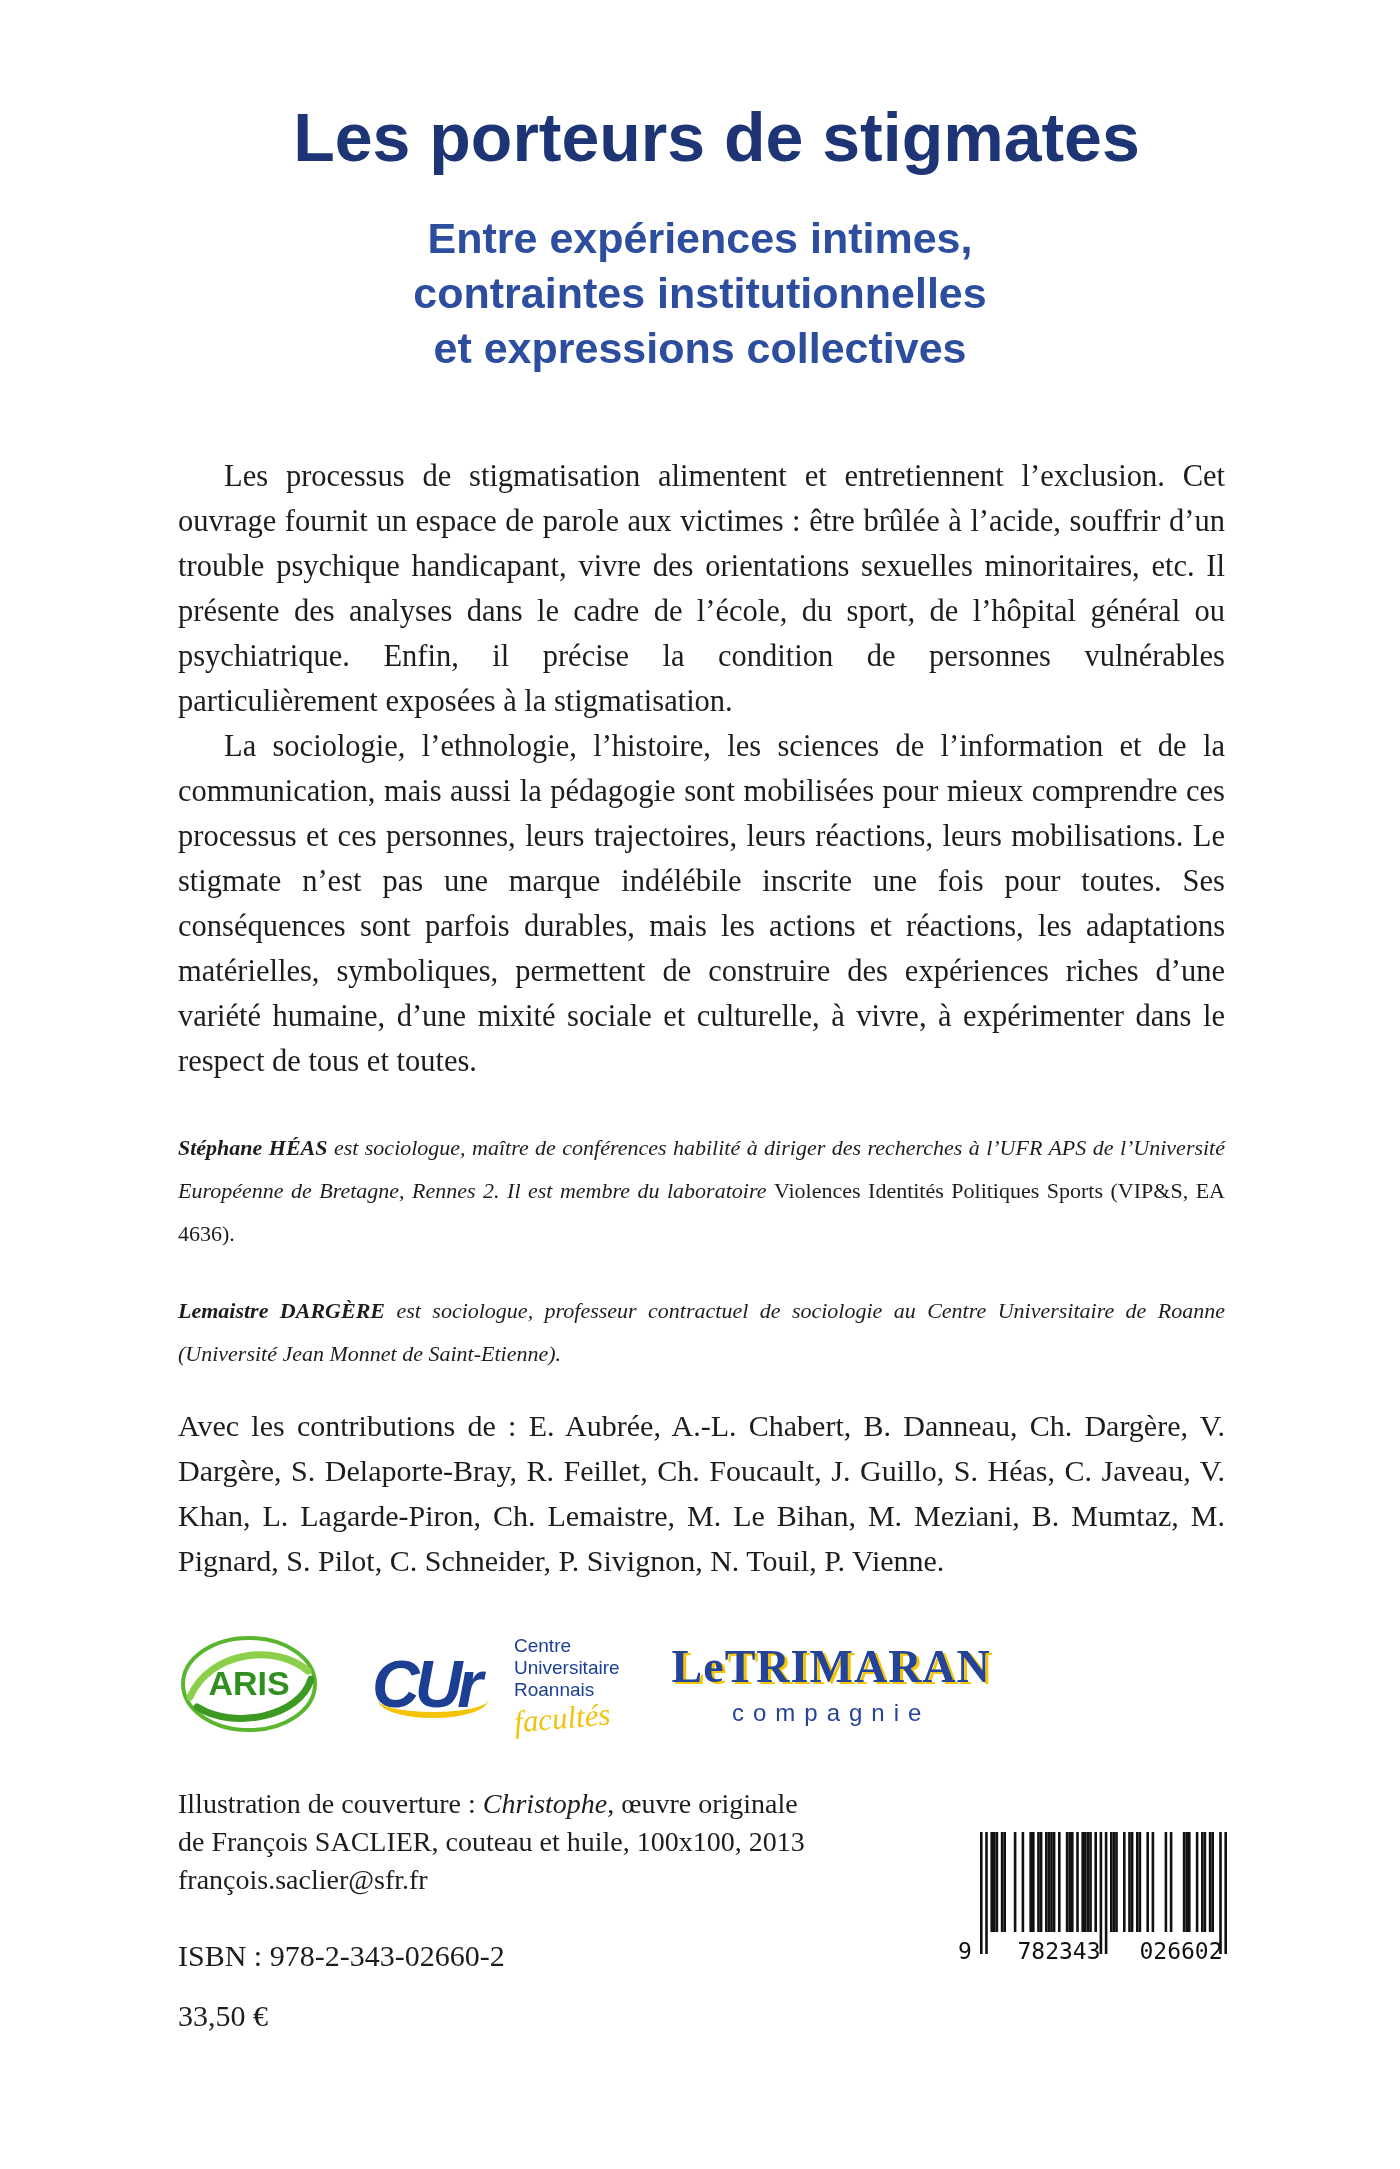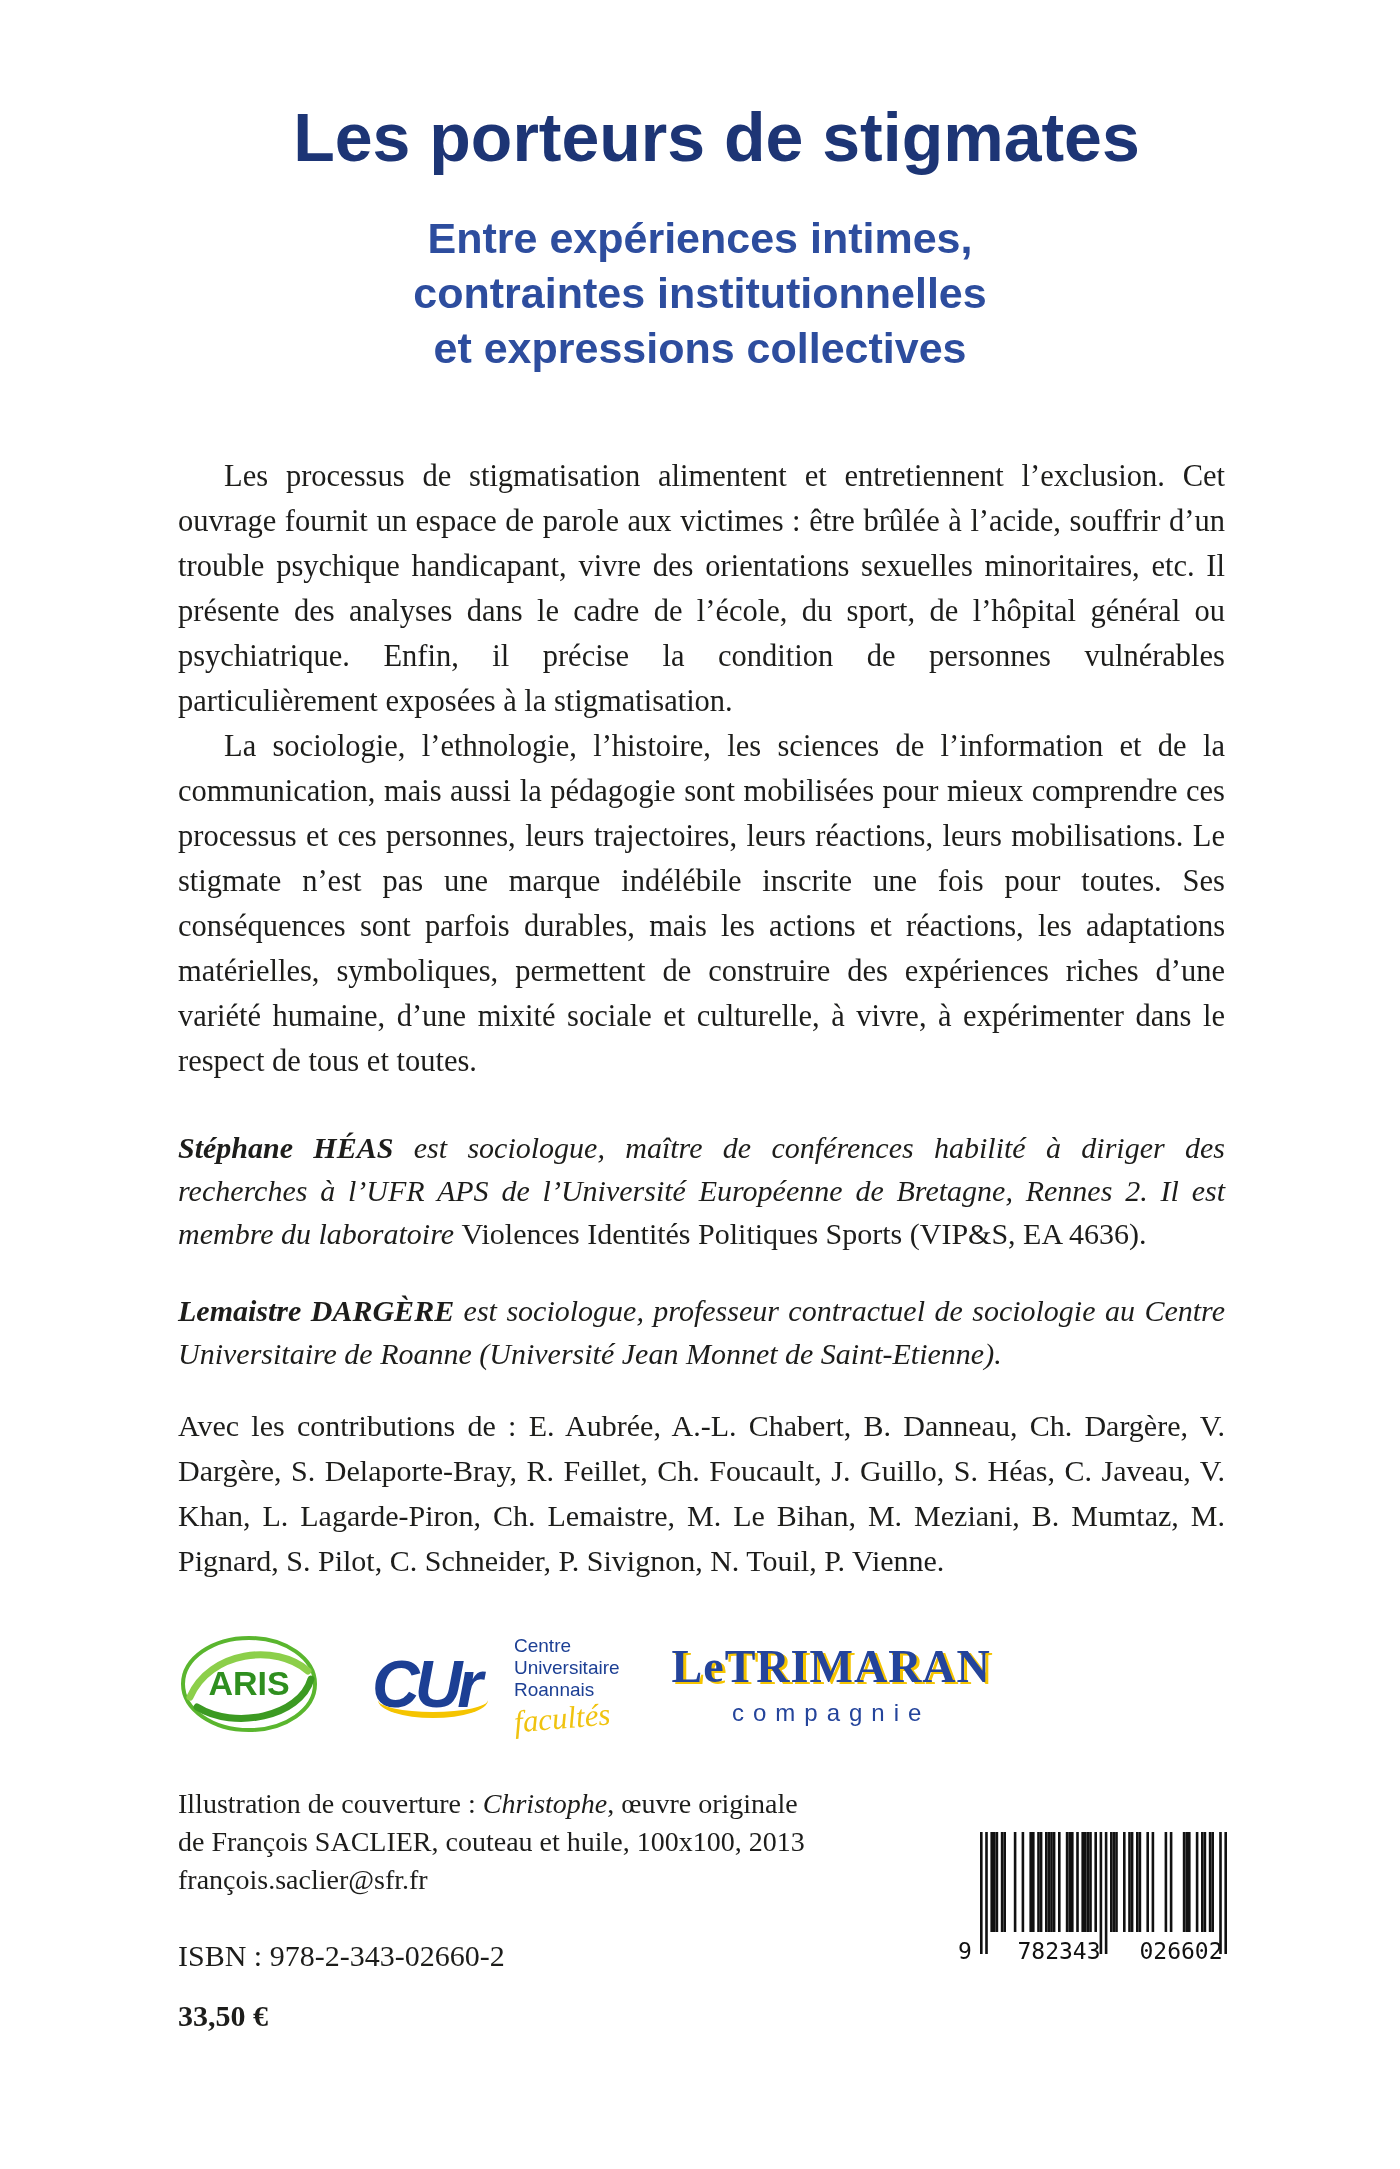--- a/index.html
+++ b/index.html
@@ -33,21 +33,21 @@
   .content{margin:0 175px 0 178px;}
   .synopsis{
     margin-top:78px;
     font-size:30.5px;
     line-height:45px;
     text-align:justify;
   }
   .synopsis p{margin:0;text-indent:46px;}
   .bio{
     margin:42px 0 0 0;
-    font-size:30px;
+    font-size:22px;
     line-height:43px;
     text-align:justify;
     font-style:italic;
     font-family:Liberation Serif, serif;
   }
   .bio + .bio{margin-top:34px;}
   .bio-name{font-weight:700;}
   .bio-roman{font-style:normal;}
   .contributions{
     margin:28px 0 0 0;
@@ -101,21 +101,21 @@
   }
   .trimaran-sub{
     font-family:"Liberation Sans", sans-serif;
     font-size:24px;color:#24449b;
     letter-spacing:9px;margin-top:6px;
   }
   
   .credits{margin-top:42px;font-size:28px;line-height:38px;}
   .credit-work-title{font-style:italic;}
   .isbn{margin-top:40px;font-size:30px;}
-  .price{margin-top:26px;font-size:30px;font-weight:bold;}
+  .price{margin-top:26px;font-size:30px;}
   
   .barcode{
     position:absolute;top:1832px;left:958px;
     width:292px;height:134px;background:#ffffff;
   }
   .barcode svg{position:absolute;left:22px;top:0;}
   .barcode svg rect{fill:#111111;}
   .bc-d{
     position:absolute;bottom:2px;
     font-family:"DejaVu Sans Mono", monospace;

